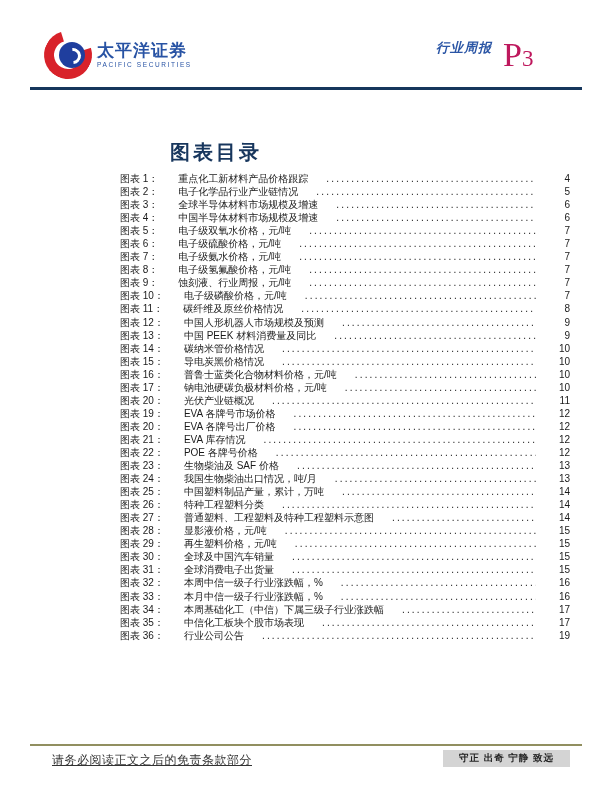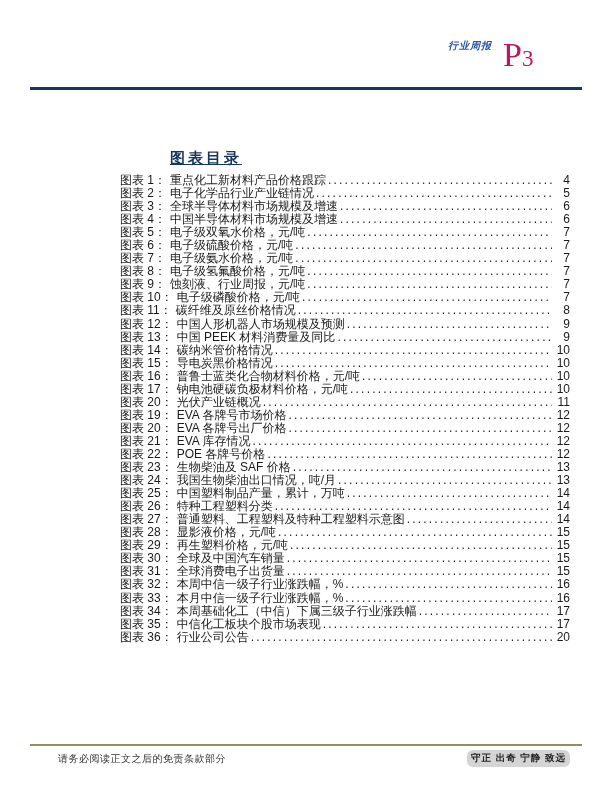--- a/index.html
+++ b/index.html
@@ -11,51 +11,63 @@
   .logo-mark{position:relative;width:47px;height:50px;}
   .red-ring{position:absolute;left:0;top:1px;width:28px;height:28px;border-radius:50%;
     border:10px solid #d8222a;border-top-color:transparent;transform:rotate(28deg);}
   .blue-ball{position:absolute;left:15px;top:12px;width:26px;height:26px;border-radius:50%;background:#1f3e9e;}
   .swirl{position:absolute;left:6px;top:6px;width:10px;height:10px;border:3px solid #ffffff;
     border-radius:50%;border-left-color:transparent;border-bottom-color:transparent;transform:rotate(40deg);}
   .logo-text{margin-left:6px;display:flex;flex-direction:column;line-height:1;}
   .brand-cn{font-size:17px;font-weight:bold;color:#2853a4;letter-spacing:1px;}
   .brand-en{font-size:6.5px;color:#2853a4;letter-spacing:1.6px;margin-top:3px;}
 
-  .report-type{position:absolute;right:120px;top:39px;font-size:10px;font-weight:bold;
+  .report-type{position:absolute;right:120px;top:39px;font-size:13px;font-weight:bold;
     font-style:italic;color:#2a55a5;letter-spacing:1px;white-space:nowrap;}
   .subtitle{position:absolute;left:186px;top:61px;font-size:11.5px;font-weight:bold;
     font-style:italic;color:#111111;letter-spacing:0.4px;white-space:nowrap;}
   .page-marker{position:absolute;left:503px;top:38px;font-family:Liberation Serif, serif;
     color:#be185d;line-height:1;}
   .pm-letter{font-size:34px;}
   .pm-number{font-size:23px;}
   .header-rule{position:absolute;left:30px;top:87px;width:552px;height:2.5px;background:#16365c;}
 
   
-  .toc-title{position:absolute;left:170px;top:149px;font-size:15px;font-weight:bold;
-    color:#17365d;letter-spacing:3px;text-decoration:underline;}
+  .toc-title{position:absolute;left:170px;top:139px;font-size:20px;font-weight:bold;
+    color:#17365d;letter-spacing:3px;}
   .toc-list{position:absolute;left:120px;top:172px;width:450px;display:flex;flex-direction:column;}
-  .toc-row{display:flex;align-items:baseline;height:13.06px;font-size:12px;color:#1a1a1a;white-space:nowrap;}
+  .toc-row{display:flex;align-items:baseline;height:13.06px;font-size:10px;color:#1a1a1a;white-space:nowrap;gap:16px;}
   .toc-label{flex:0 0 auto;margin-right:4px;}
   .toc-entry-title{flex:0 0 auto;}
   .toc-dots{flex:1 1 auto;overflow:hidden;white-space:nowrap;letter-spacing:2.2px;color:#1a1a1a;margin:0 2px;}
   .toc-page{flex:0 0 auto;min-width:16px;text-align:right;}
 
   
   .footer-rule{position:absolute;left:30px;top:744px;width:552px;height:2px;background:#918f60;}
-  .footer-disclaimer{position:absolute;left:58px;top:752px;font-size:10px;color:#333333;letter-spacing:0.5px;}
+  .footer-disclaimer{position:absolute;left:52px;top:752px;font-size:12px;color:#333333;letter-spacing:0.5px;text-decoration:underline;}
   .footer-motto{position:absolute;right:42px;top:750px;font-size:9.5px;font-weight:bold;color:#222222;
-    background:#d4d4d4;padding:2px 4px;letter-spacing:1px;border-radius:6px;}
+    background:#d4d4d4;padding:2px 16px;letter-spacing:1px;}
 </style>
 </head>
 <body>
 
 <div class="page">
 
+  <div class="logo">
+    <div class="logo-mark">
+      <div class="red-ring"></div>
+      <div class="blue-ball">
+        <div class="swirl"></div>
+      </div>
+    </div>
+    <div class="logo-text">
+      <span class="brand-cn">太平洋证券</span>
+      <span class="brand-en">PACIFIC SECURITIES</span>
+    </div>
+  </div>
 
   <div class="report-type">行业周报</div>
   <div class="page-marker">
     <span class="pm-letter">P</span><span class="pm-number">3</span>
   </div>
   <div class="header-rule"></div>
 
   <div class="toc-title">图表目录</div>
   <div class="toc-list">
       <div class="toc-row">
@@ -265,21 +277,21 @@
       <div class="toc-row">
       <span class="toc-label">图表 35：</span>
       <span class="toc-entry-title">中信化工板块个股市场表现</span>
       <span class="toc-dots">........................................................................................................................................................................................................</span>
       <span class="toc-page">17</span>
     </div>
       <div class="toc-row">
       <span class="toc-label">图表 36：</span>
       <span class="toc-entry-title">行业公司公告</span>
       <span class="toc-dots">........................................................................................................................................................................................................</span>
-      <span class="toc-page">20</span>
+      <span class="toc-page">19</span>
     </div>
     </div>
 
   <div class="footer-rule"></div>
   <div class="footer-disclaimer">请务必阅读正文之后的免责条款部分</div>
   <div class="footer-motto">守正 出奇 宁静 致远</div>
 
 </div>
 
 </body></html>

